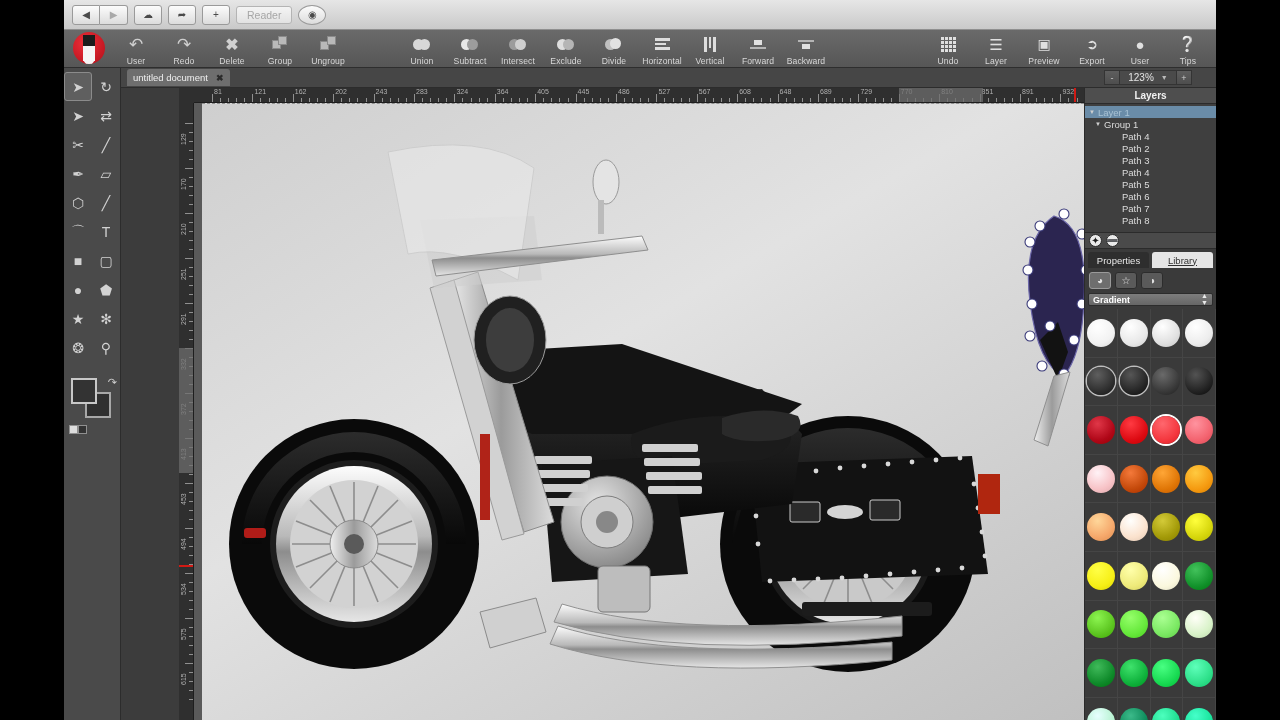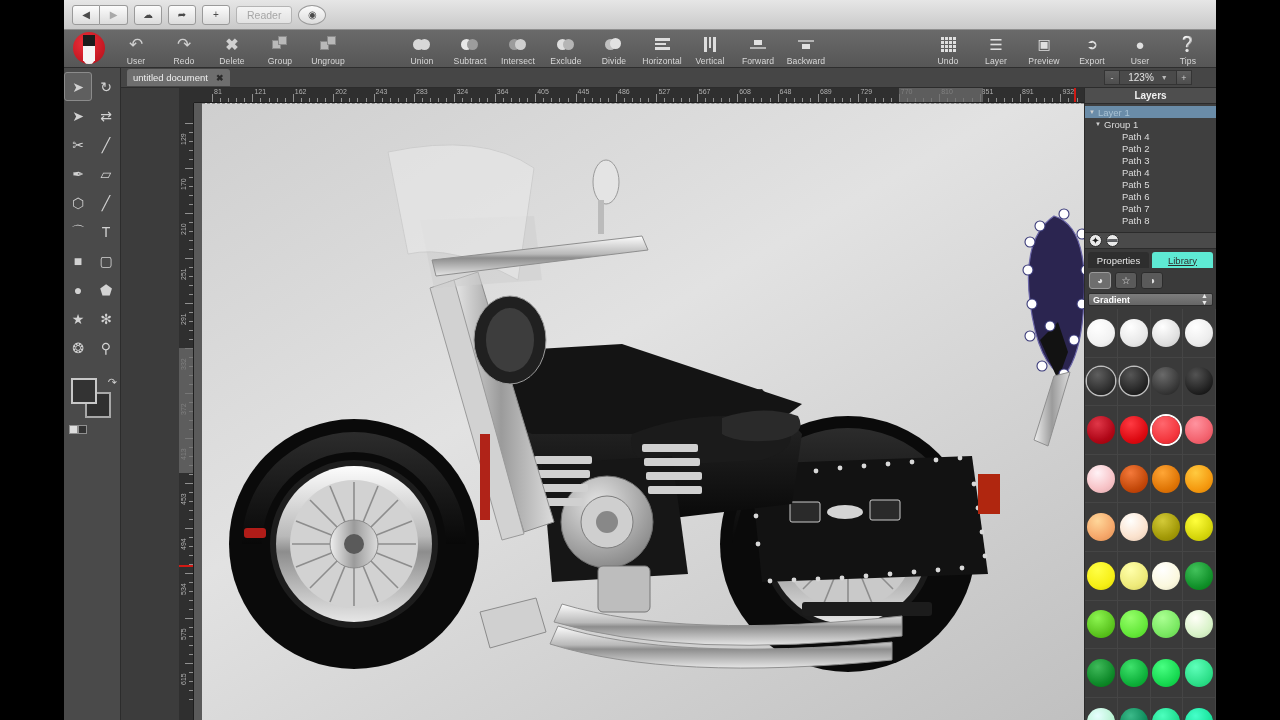--- a/index.html
+++ b/index.html
@@ -128,21 +128,21 @@
   .tri { width:9px; font-size:6px; color:#cfcfcf; }
   .lrow.d1 { padding-left:10px; } .lrow.d2 { padding-left:28px; }
   .layer-acts { height:17px; background:#4a4a4a; border-top:1px solid #2b2b2b;
     border-bottom:1px solid #2b2b2b; display:flex; align-items:center; gap:4px; padding-left:4px; }
   .circ-btn { width:13px; height:13px; border-radius:50%; background:#eaeaea; border:1px solid #2a2a2a;
     display:flex; align-items:center; justify-content:center; font-size:10px; color:#1d1d1d; line-height:1; }
   .tabs2 { display:flex; height:19px; padding:3px 3px 0; gap:3px; }
   .t2 { flex:1; display:flex; align-items:center; justify-content:center; font-size:9.5px;
     border-radius:3px 3px 0 0; }
   .t2.on { background:#2e2e2e; color:#e8e8e8; }
-  .t2.off { background:#5eead4; color:#303030;text-decoration:underline; }
+  .t2.off { background:#e5e5e5; color:#303030;text-decoration:underline; }
   .subtabs { display:flex; gap:4px; padding:4px 4px 3px; background:#3a3a3a; }
   .st { width:22px; height:17px; border-radius:3px; background:#5a5a5a; border:1px solid #2c2c2c;
     display:flex; align-items:center; justify-content:center; font-size:10px; color:#e2e2e2; }
   .st.on { background:#6e6e6e; border-color:#9a9a9a; }
   .grad-sel { margin:1px 3px 3px; height:13px; background:linear-gradient(to bottom,#7d7d7d,#666);
     border:1px solid #2c2c2c; border-radius:2px; display:flex; align-items:center;
     padding:0 4px; color:#fff; font-size:9px; font-weight:bold; }
   .grad-sel .car { margin-left:auto; font-size:7px; color:#eaeaea; line-height:.9; text-align:center; }
   .sw-grid { display:grid; grid-template-columns:repeat(4,1fr); background:#3a3a3a; }
   .sw-cell { height:48.6px; display:flex; align-items:center; justify-content:center;

